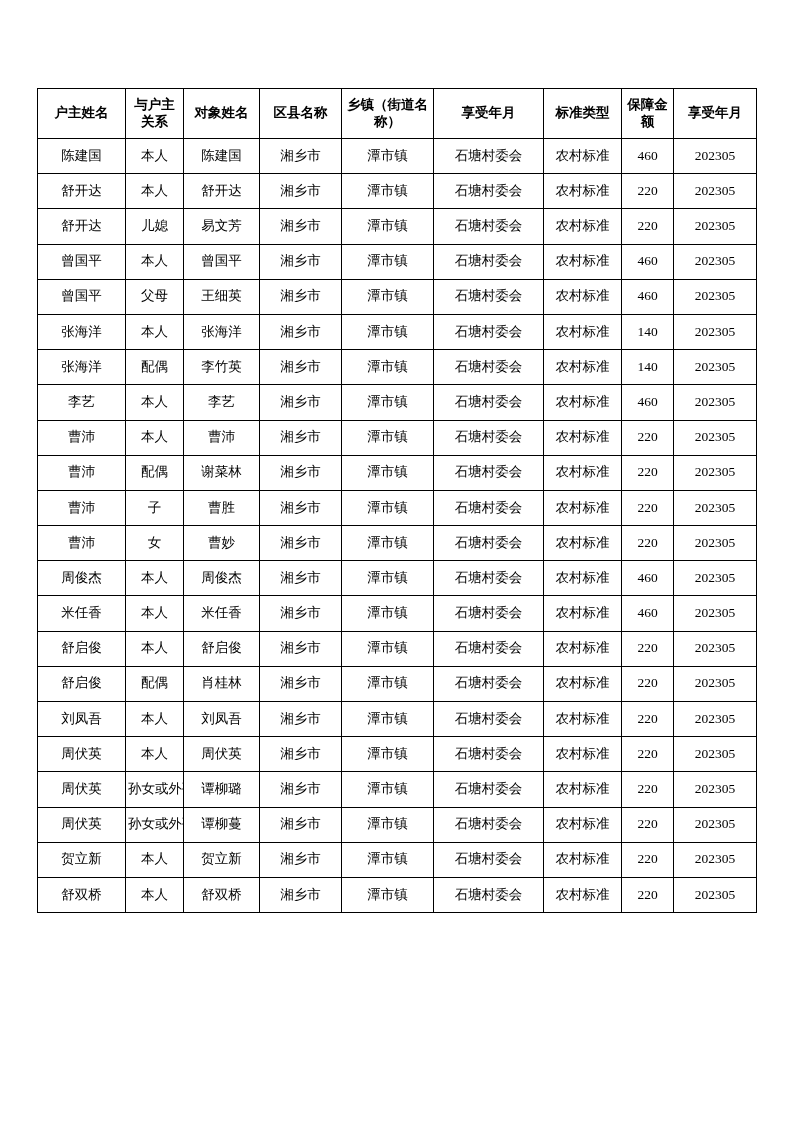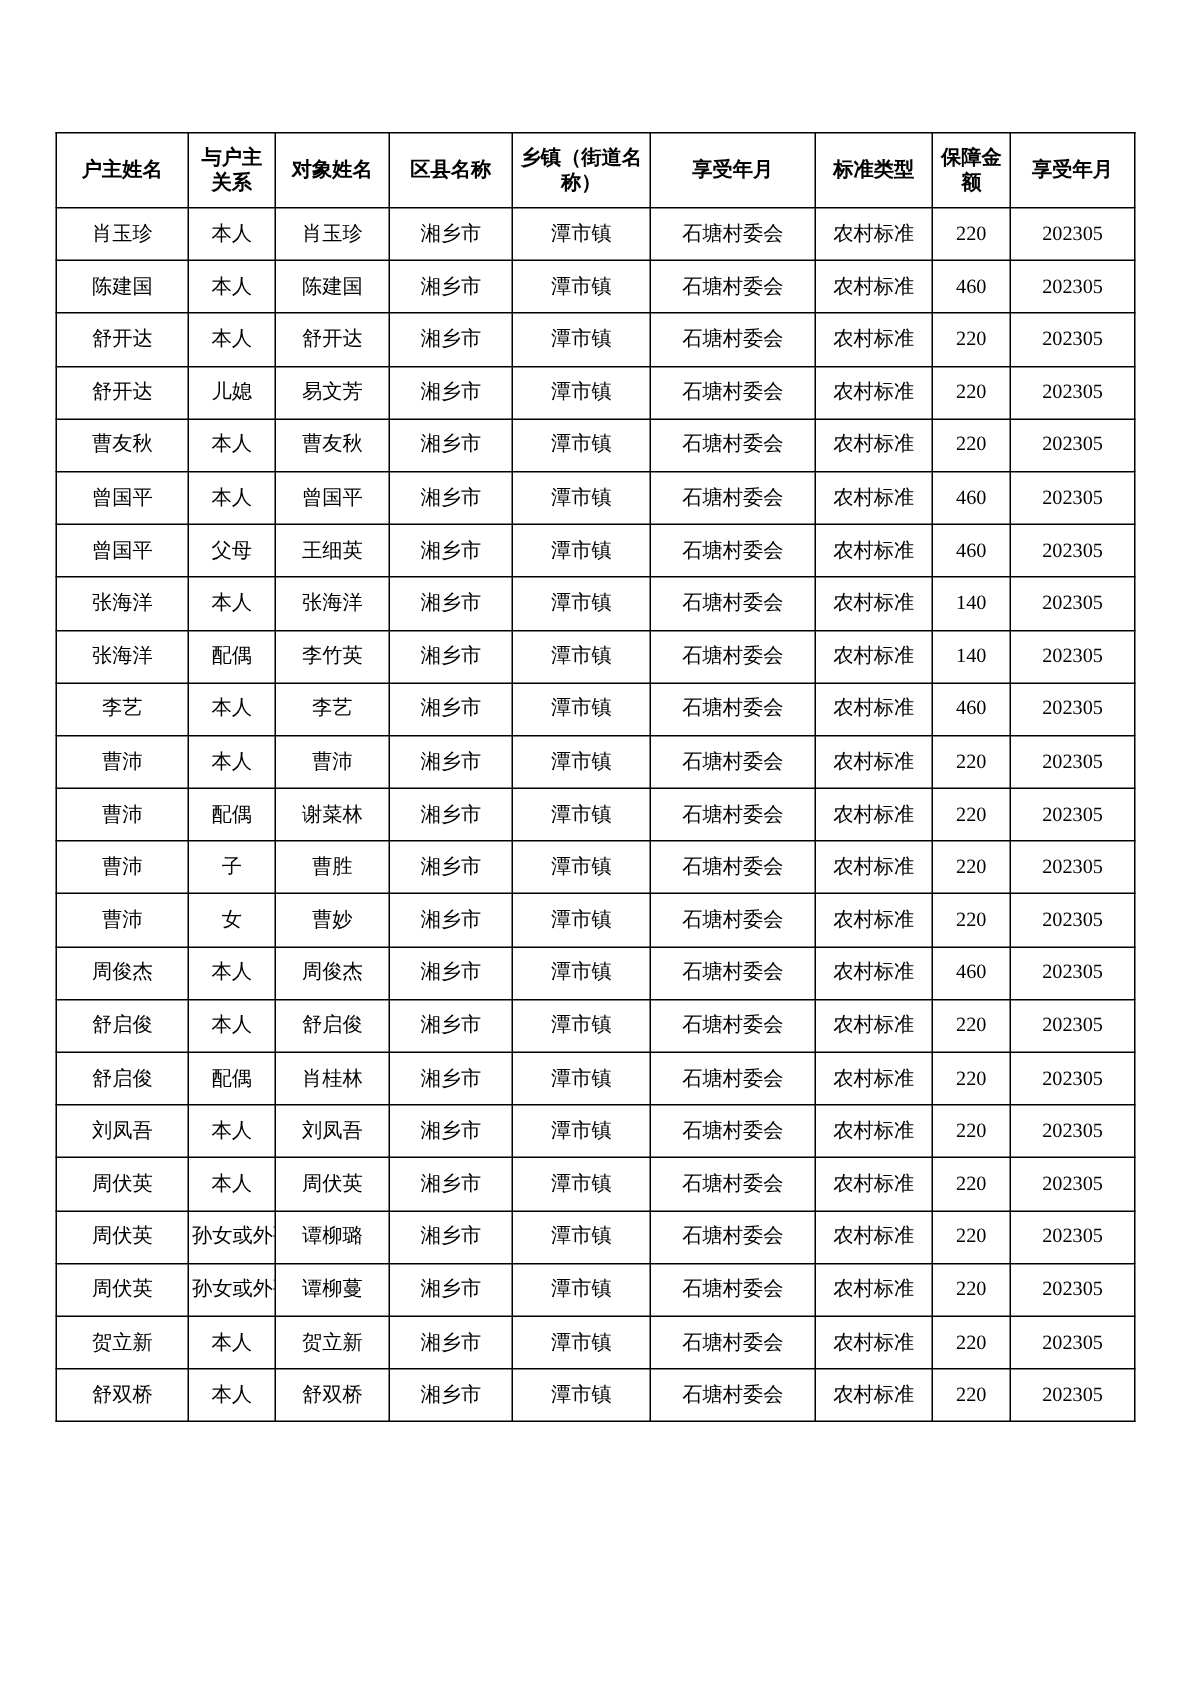--- a/index.html
+++ b/index.html
@@ -86,31 +86,20 @@
         <th>区县名称</th>
         <th>乡镇（街道名称）</th>
         <th>享受年月</th>
         <th>标准类型</th>
         <th>保障金额</th>
         <th>享受年月</th>
       </tr>
     </thead>
     <tbody id="table-body">
         <tr>
-          <td>肖玉珍</td>
-          <td class="rel">本人</td>
-          <td>肖玉珍</td>
-          <td>湘乡市</td>
-          <td>潭市镇</td>
-          <td>石塘村委会</td>
-          <td>农村标准</td>
-          <td>220</td>
-          <td>202305</td>
-        </tr>
-        <tr>
           <td>陈建国</td>
           <td class="rel">本人</td>
           <td>陈建国</td>
           <td>湘乡市</td>
           <td>潭市镇</td>
           <td>石塘村委会</td>
           <td>农村标准</td>
           <td>460</td>
           <td>202305</td>
         </tr>
@@ -130,31 +119,20 @@
           <td class="rel">儿媳</td>
           <td>易文芳</td>
           <td>湘乡市</td>
           <td>潭市镇</td>
           <td>石塘村委会</td>
           <td>农村标准</td>
           <td>220</td>
           <td>202305</td>
         </tr>
         <tr>
-          <td>曹友秋</td>
-          <td class="rel">本人</td>
-          <td>曹友秋</td>
-          <td>湘乡市</td>
-          <td>潭市镇</td>
-          <td>石塘村委会</td>
-          <td>农村标准</td>
-          <td>220</td>
-          <td>202305</td>
-        </tr>
-        <tr>
           <td>曾国平</td>
           <td class="rel">本人</td>
           <td>曾国平</td>
           <td>湘乡市</td>
           <td>潭市镇</td>
           <td>石塘村委会</td>
           <td>农村标准</td>
           <td>460</td>
           <td>202305</td>
         </tr>
@@ -243,20 +221,31 @@
           <td>潭市镇</td>
           <td>石塘村委会</td>
           <td>农村标准</td>
           <td>220</td>
           <td>202305</td>
         </tr>
         <tr>
           <td>周俊杰</td>
           <td class="rel">本人</td>
           <td>周俊杰</td>
+          <td>湘乡市</td>
+          <td>潭市镇</td>
+          <td>石塘村委会</td>
+          <td>农村标准</td>
+          <td>460</td>
+          <td>202305</td>
+        </tr>
+        <tr>
+          <td>米任香</td>
+          <td class="rel">本人</td>
+          <td>米任香</td>
           <td>湘乡市</td>
           <td>潭市镇</td>
           <td>石塘村委会</td>
           <td>农村标准</td>
           <td>460</td>
           <td>202305</td>
         </tr>
         <tr>
           <td>舒启俊</td>
           <td class="rel">本人</td>

